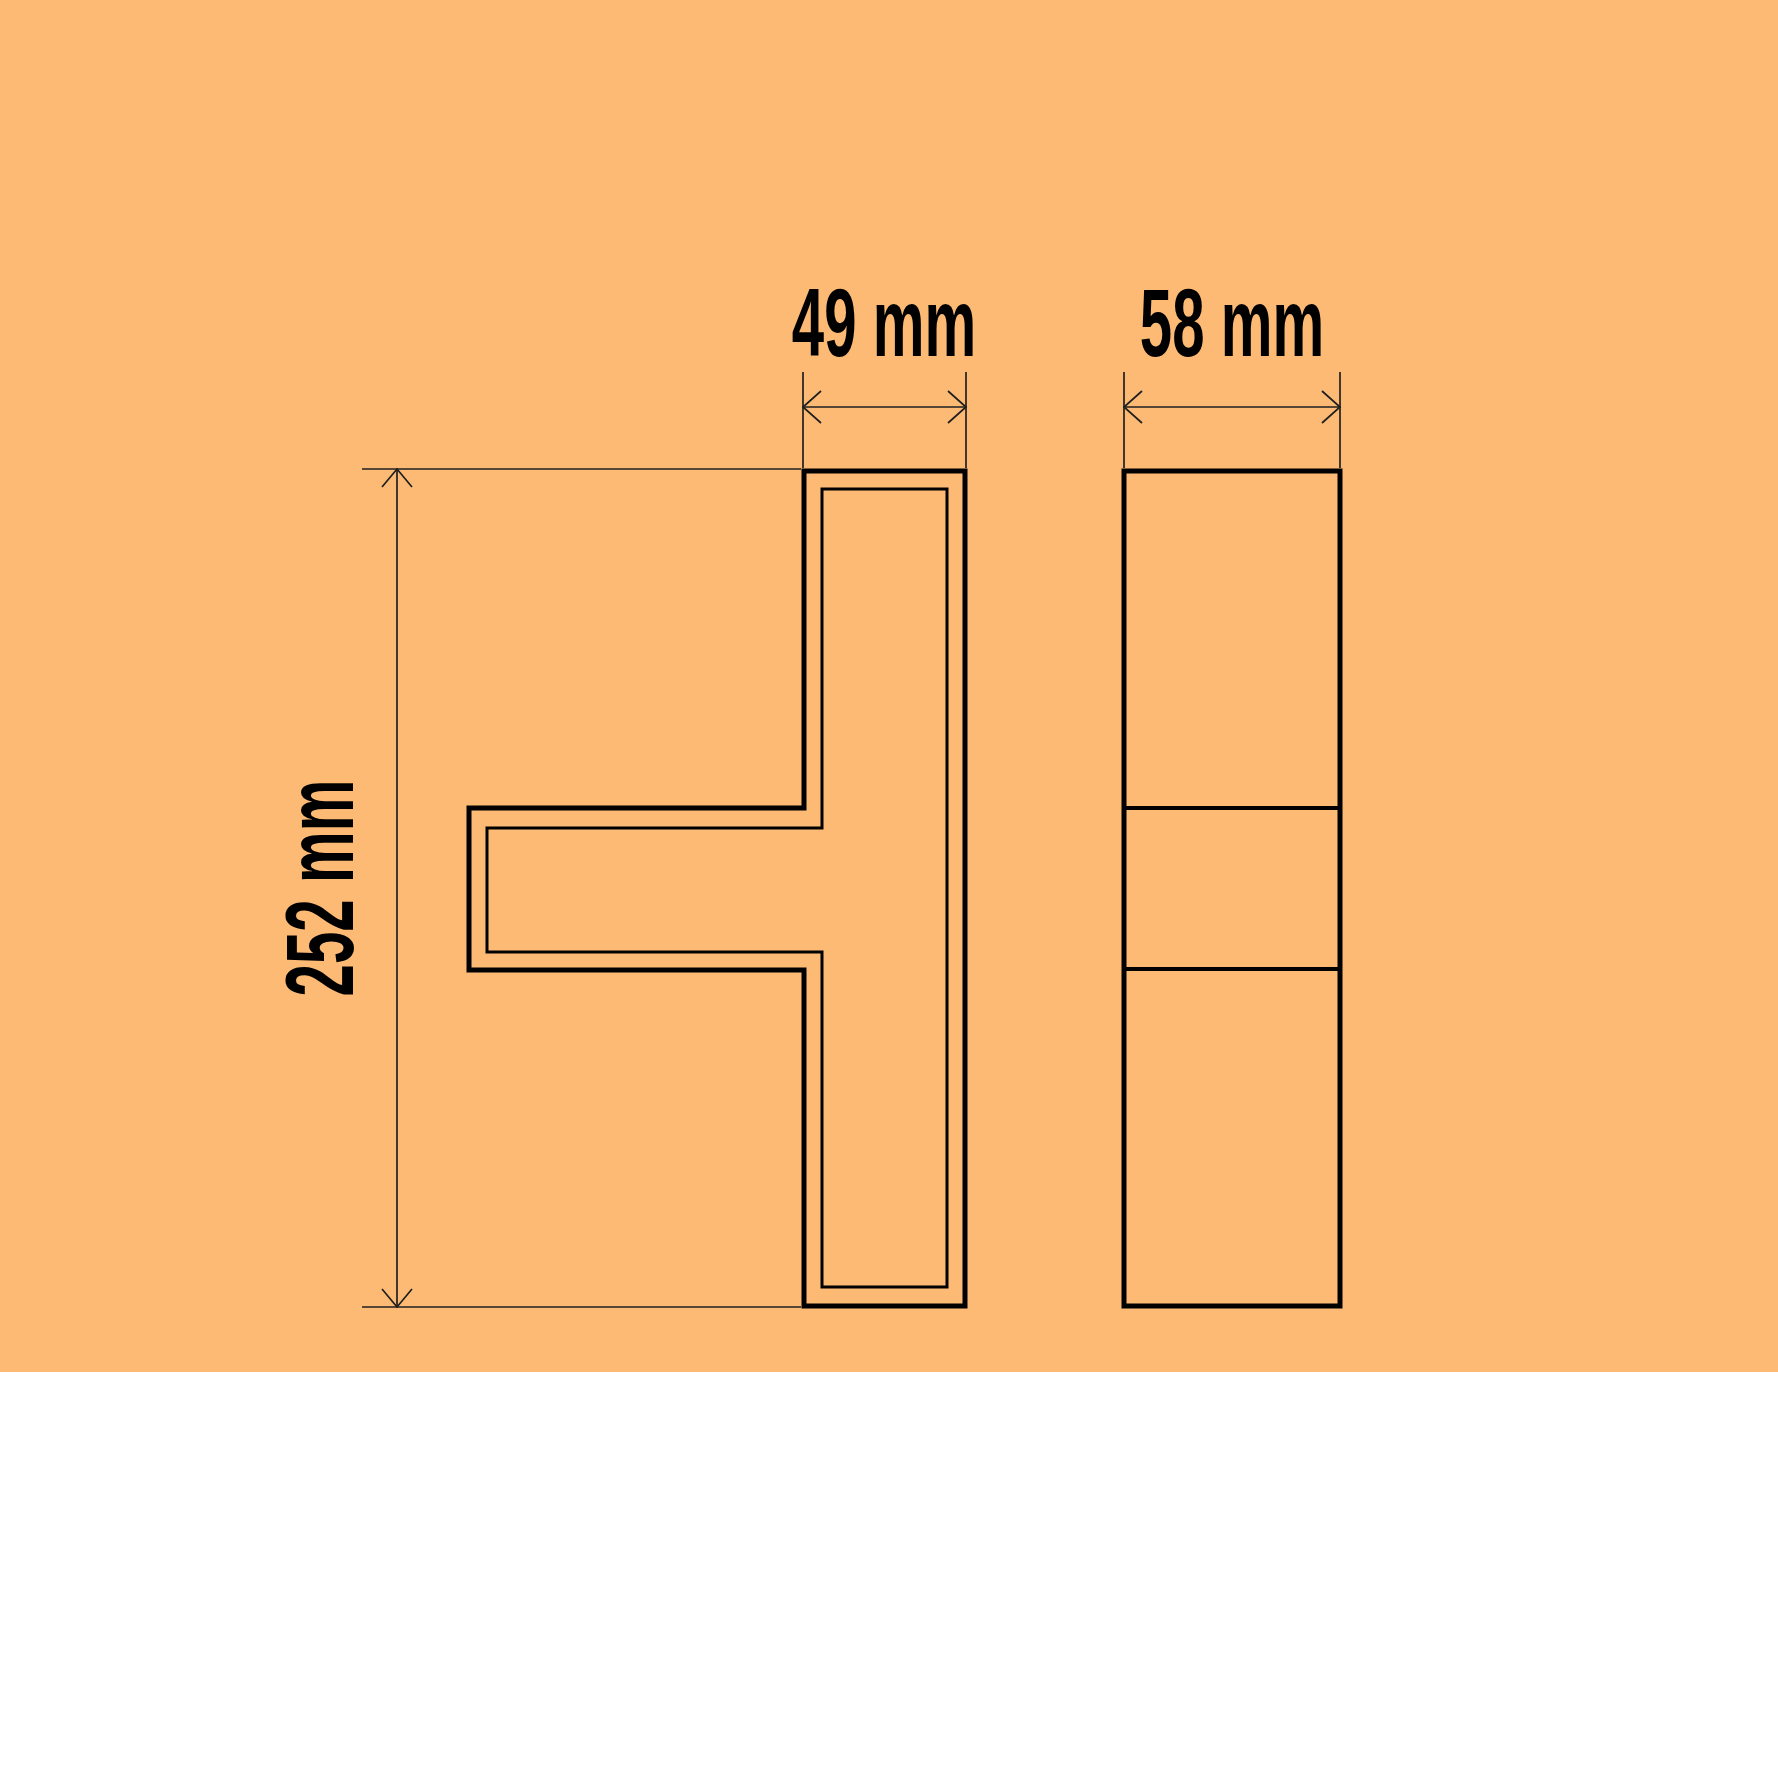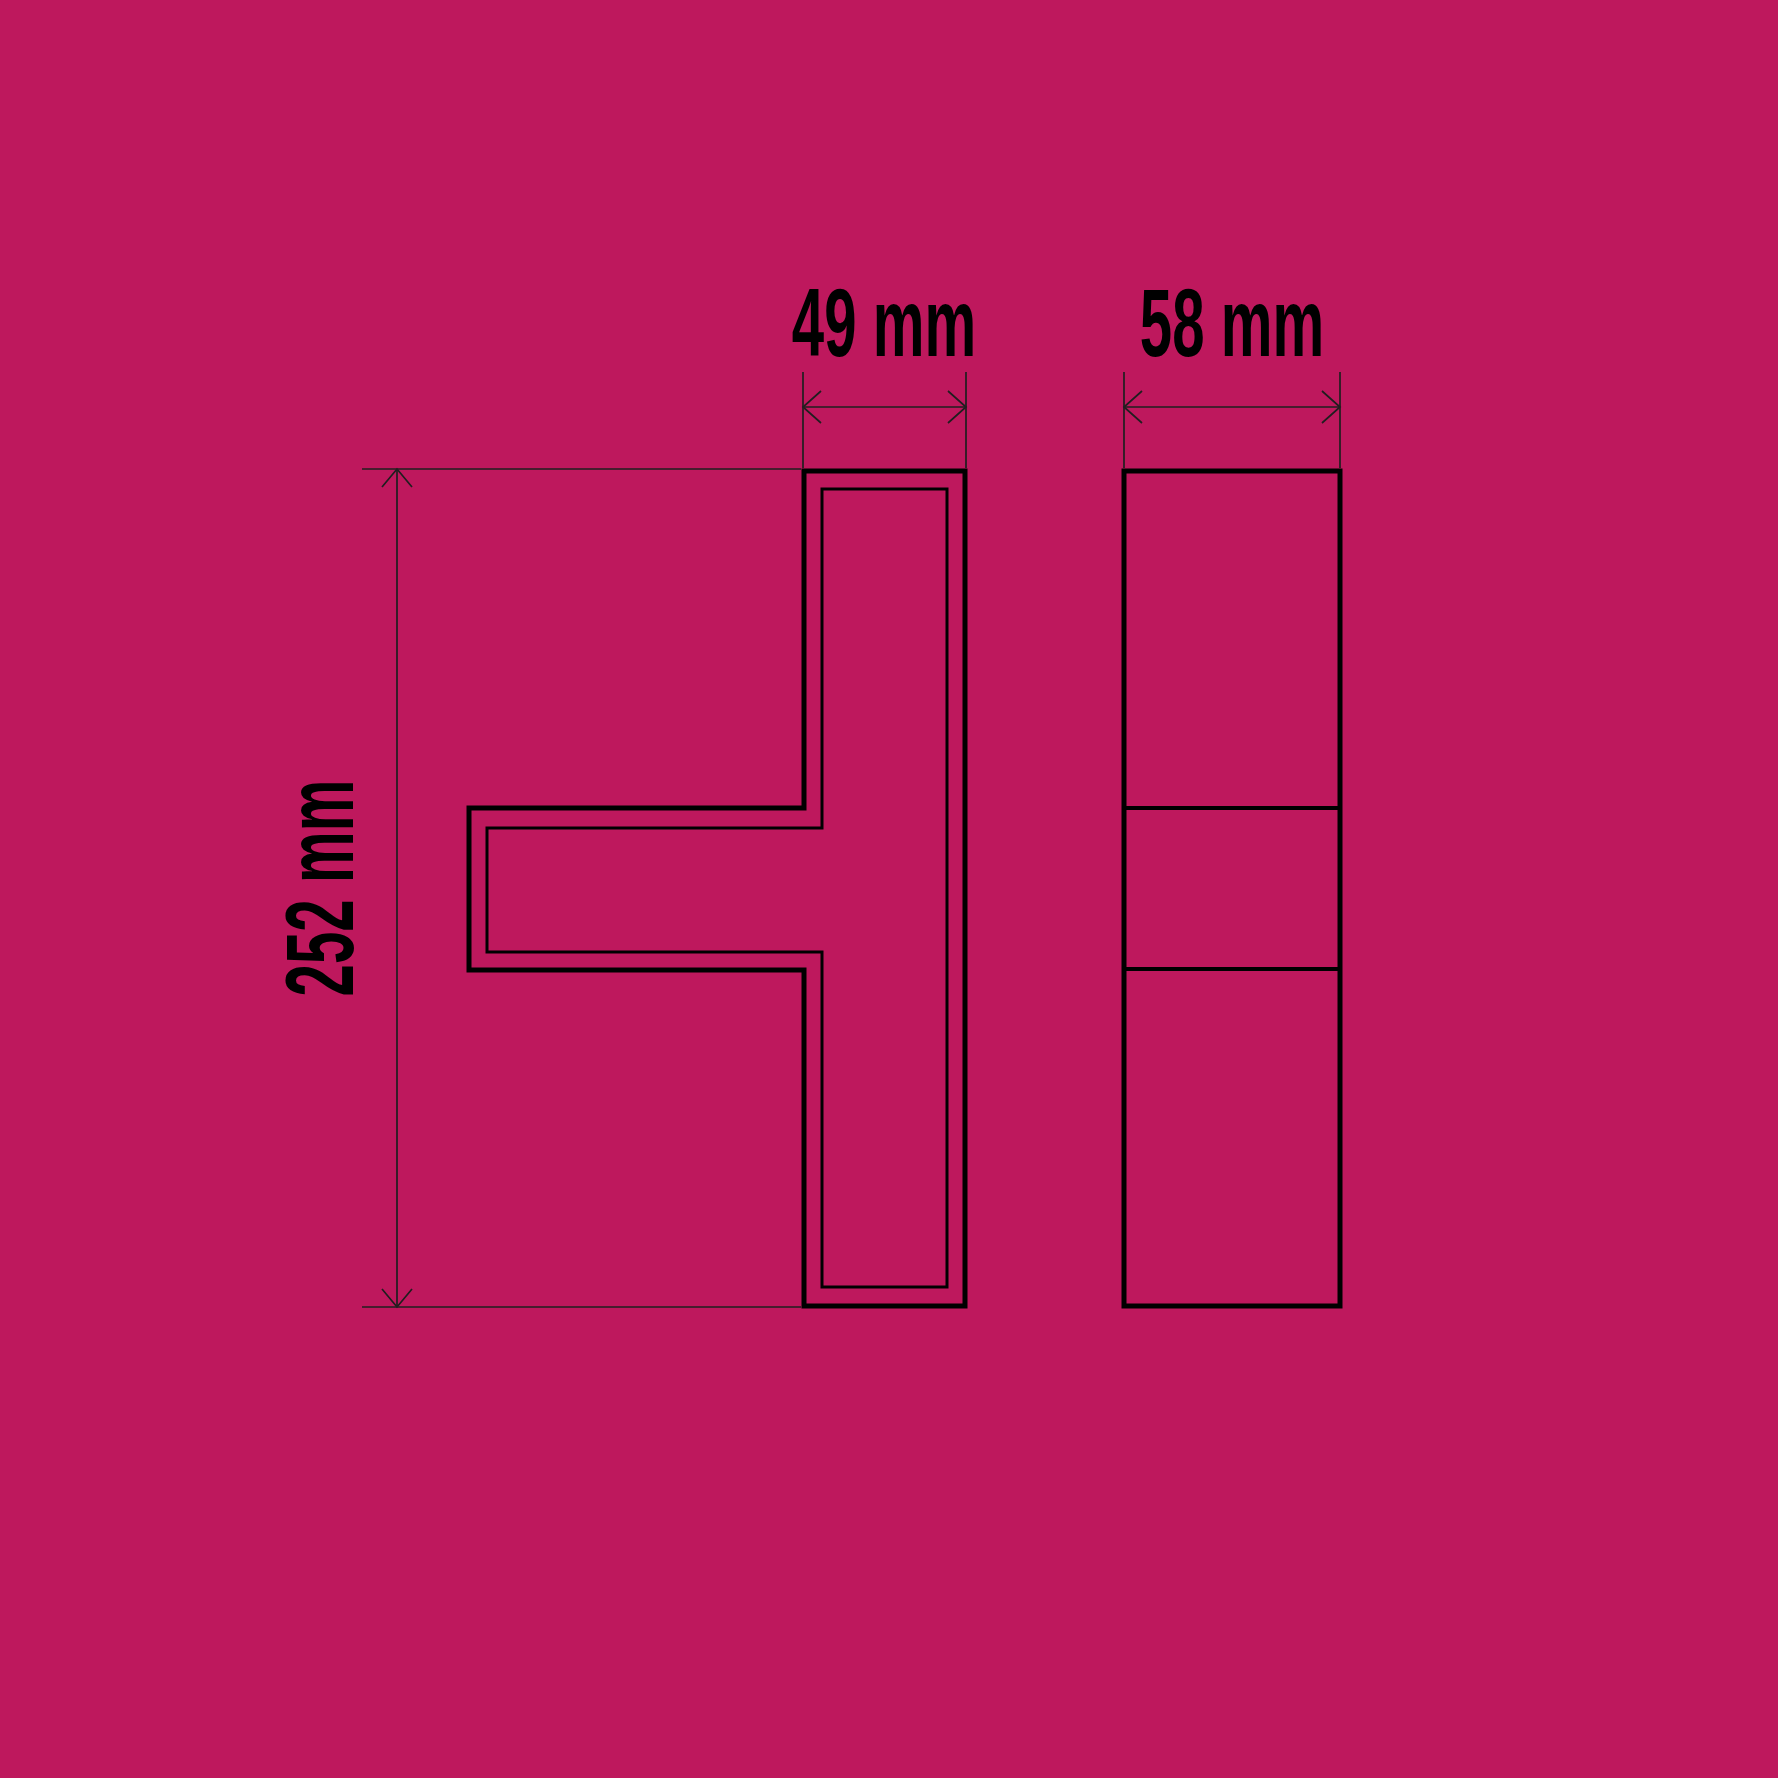--- a/index.html
+++ b/index.html
@@ -3,22 +3,22 @@
 <meta charset="utf-8">
 <style>
   html, body {
     margin: 0;
     padding: 0;
     background: #ffffff;
   }
   .canvas {
     position: relative;
     width: 1778px;
-    height: 1778px;
-    background: #be185d;
+    height: 1372px;
+    background: #fdba74;
     overflow: hidden;
     font-family: "Liberation Sans", sans-serif;
   }
   .drawing-svg {
     position: absolute;
     left: 0;
     top: 0;
     width: 1778px;
     height: 1778px;
   }

